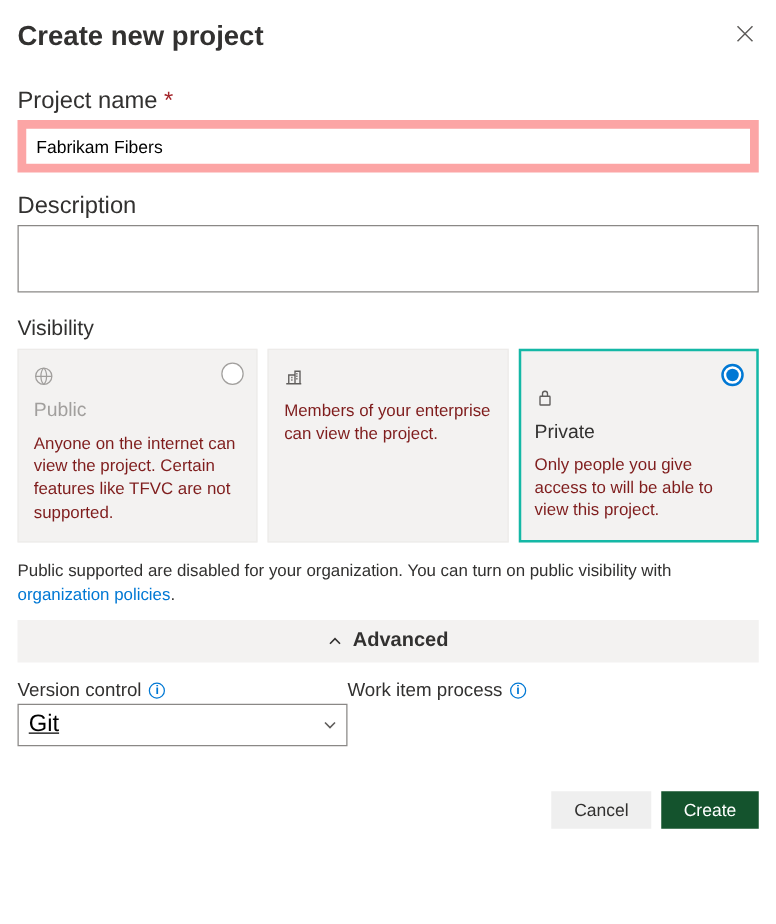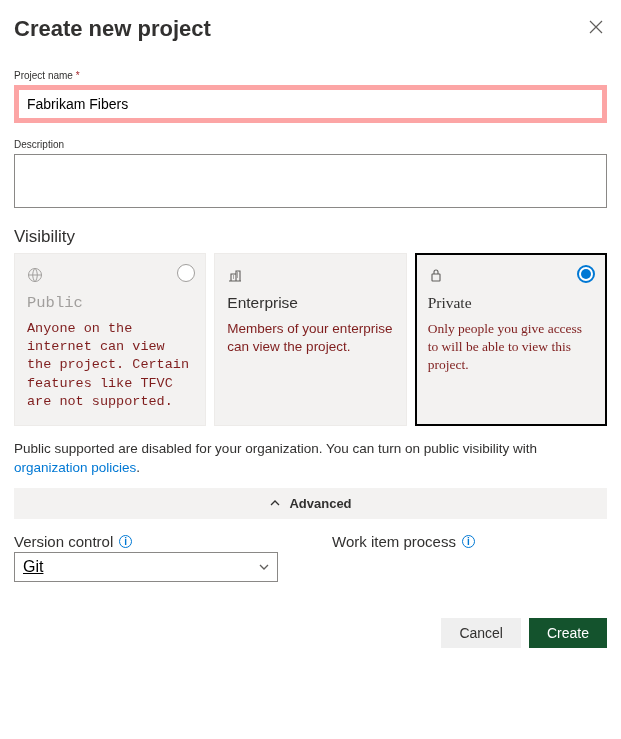--- a/index.html
+++ b/index.html
@@ -21,25 +21,25 @@
   .title {
     font-size: 22px;
     font-weight: 600;
     margin: 0;
   }
   .close-btn {
     background: none; border: none; padding: 4px; cursor: pointer;
     color: #605e5c; font-size: 16px; line-height: 1;
   }
   .field { margin-bottom: 16px; }
-  .field-label { display: block; font-size: 10px; margin-bottom: 4px; }
+  .field-label { display: block; font-size: 19px; margin-bottom: 4px; }
   .req { color: #a4262c; }
   .text-input {
     width: 100%;
-    border: 5px solid #fca5a5;
+    border: 7px solid #fca5a5;
     padding: 6px 8px;
     font-size: 14px;
     font-family: inherit;
     background: #fff;
     outline: none;
   }
   .textarea {
     width: 100%;
     border: 1px solid #8a8886;
     height: 54px;
@@ -57,57 +57,57 @@
     grid-template-columns: 1fr 1fr 1fr;
     gap: 8px;
   }
   .card {
     position: relative;
     border: 1px solid #edebe9;
     background: #f3f2f1;
     padding: 12px 12px 14px 12px;
     cursor: pointer;
   }
-  .card.disabled { cursor: default; font-family: Liberation Mono, monospace; }
-  .card.selected { border: 2px solid #000000; padding: 11px 11px 13px 11px; font-family: Liberation Serif, serif; }
+  .card.disabled { cursor: default; }
+  .card.selected { border: 2px solid #14b8a6; padding: 28px 11px 13px 11px; }
   .card .icon { margin-bottom: 10px; color: #605e5c; height:18px; display:flex; align-items:center;}
   .card.disabled .icon { color: #a19f9d; }
   .card .card-title { font-size: 15.5px; margin-bottom: 8px; }
   .card.disabled .card-title { color: #a19f9d; }
   .card.selected .card-title { font-weight:400; }
   .card .card-desc { font-size: 13.5px; color: #7f1d1d; line-height: 1.35; }
   .radio-ring {
     position: absolute; top: 10px; right: 10px;
     width: 18px; height: 18px; border-radius: 50%;
     border: 1px solid #a19f9d; background: #fff;
   }
   .radio-ring.on { border: 2px solid #0078d4; width:18px; height:18px; display:flex; align-items:center; justify-content:center;}
   .radio-ring.on::after {
     content:""; width:10px; height:10px; border-radius:50%; background:#0078d4;
   }
   .note { font-size: 13.5px; margin: 14px 0 10px 0; line-height:1.4; }
   .note a { color: #0078d4; text-decoration: none; cursor:pointer; }
   .advanced-toggle {
     width: 100%; background: #f3f2f1; border: none;
-    padding: 8px 0; font-size: 13px; font-weight:600; cursor: pointer;
+    padding: 8px 0; font-size: 16px; font-weight:600; cursor: pointer;
     display:flex; align-items:center; justify-content:center; gap:8px;
     margin-bottom: 14px; color:#323130;
   }
-  .adv-row { display:flex; gap: 54px; }
+  .adv-row { display:flex; }
   .adv-col { flex: 0 0 264px; }
   .label-row { display:flex; align-items:center; gap:6px; font-size:15px; margin-bottom:2px;}
   .info-icon {
     width:13px; height:13px; border:1px solid #0078d4; border-radius:50%;
     color:#0078d4; font-size:10px; display:inline-flex; align-items:center; justify-content:center;
     font-weight:600;
   }
   .select-wrap { position:relative; }
   .select {
     width:100%; border:1px solid #8a8886; background:#fff;
-    padding:5px 44px 5px 8px; font-size:16px; text-align:left; cursor:pointer;text-decoration:underline;
+    padding:5px 44px 5px 8px; font-size:19px; text-align:left; cursor:pointer;text-decoration:underline;
   }
   .select-chevron {
     position:absolute; right:8px; top:50%; transform:translateY(-50%);
     pointer-events:none; color:#605e5c;
   }
   .footer {
     display:flex; justify-content:flex-end; gap:8px; margin-top: 36px;
   }
   .btn {
     border:none; padding:7px 18px; font-size:14px; cursor:pointer; font-family:inherit;
@@ -157,21 +157,20 @@
     <div class="card-title">Public</div>
     <div class="card-desc">Anyone on the internet can view the project. Certain features like TFVC are not supported.</div>
   </div>
 
   <div class="card">
     <div class="icon">
       <svg width="16" height="16" viewBox="0 0 16 16">
           <path d="M4 14 V7 H9 V14 M9 14 V4 H13 V14 M2 14 H14 M6 9 H7 M6 11 H7 M10 6 H11 M10 8 H11 M10 10 H11" fill="none" stroke="currentColor" stroke-width="1.1"></path>
         </svg>
     </div>
-    <div class="card-title">Enterprise</div>
     <div class="card-desc">Members of your enterprise can view the project.</div>
   </div>
 
   <div class="card selected">
     <span class="radio-ring on"></span>
     <div class="icon">
       <svg width="16" height="16" viewBox="0 0 16 16">
           <rect x="4" y="7" width="8" height="7" rx="0.5" fill="none" stroke="currentColor" stroke-width="1.1"></rect>
           <path d="M6 7 V5 a2 2 0 0 1 4 0 V7" fill="none" stroke="currentColor" stroke-width="1.1"></path>
         </svg>

